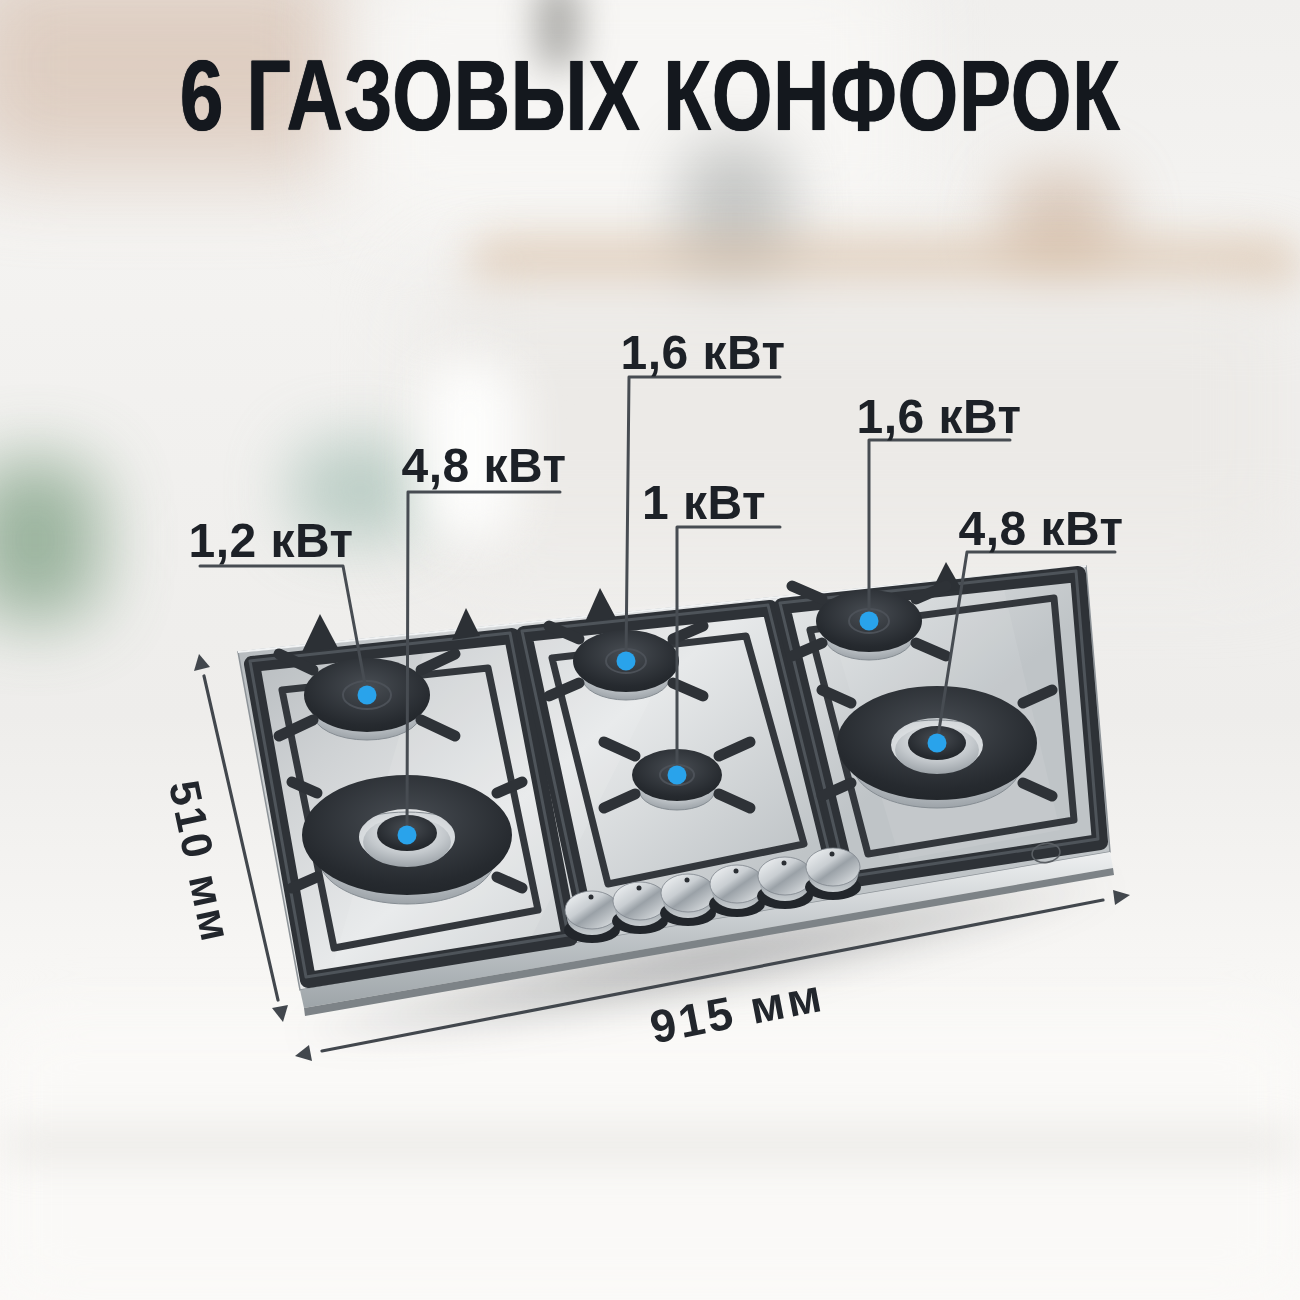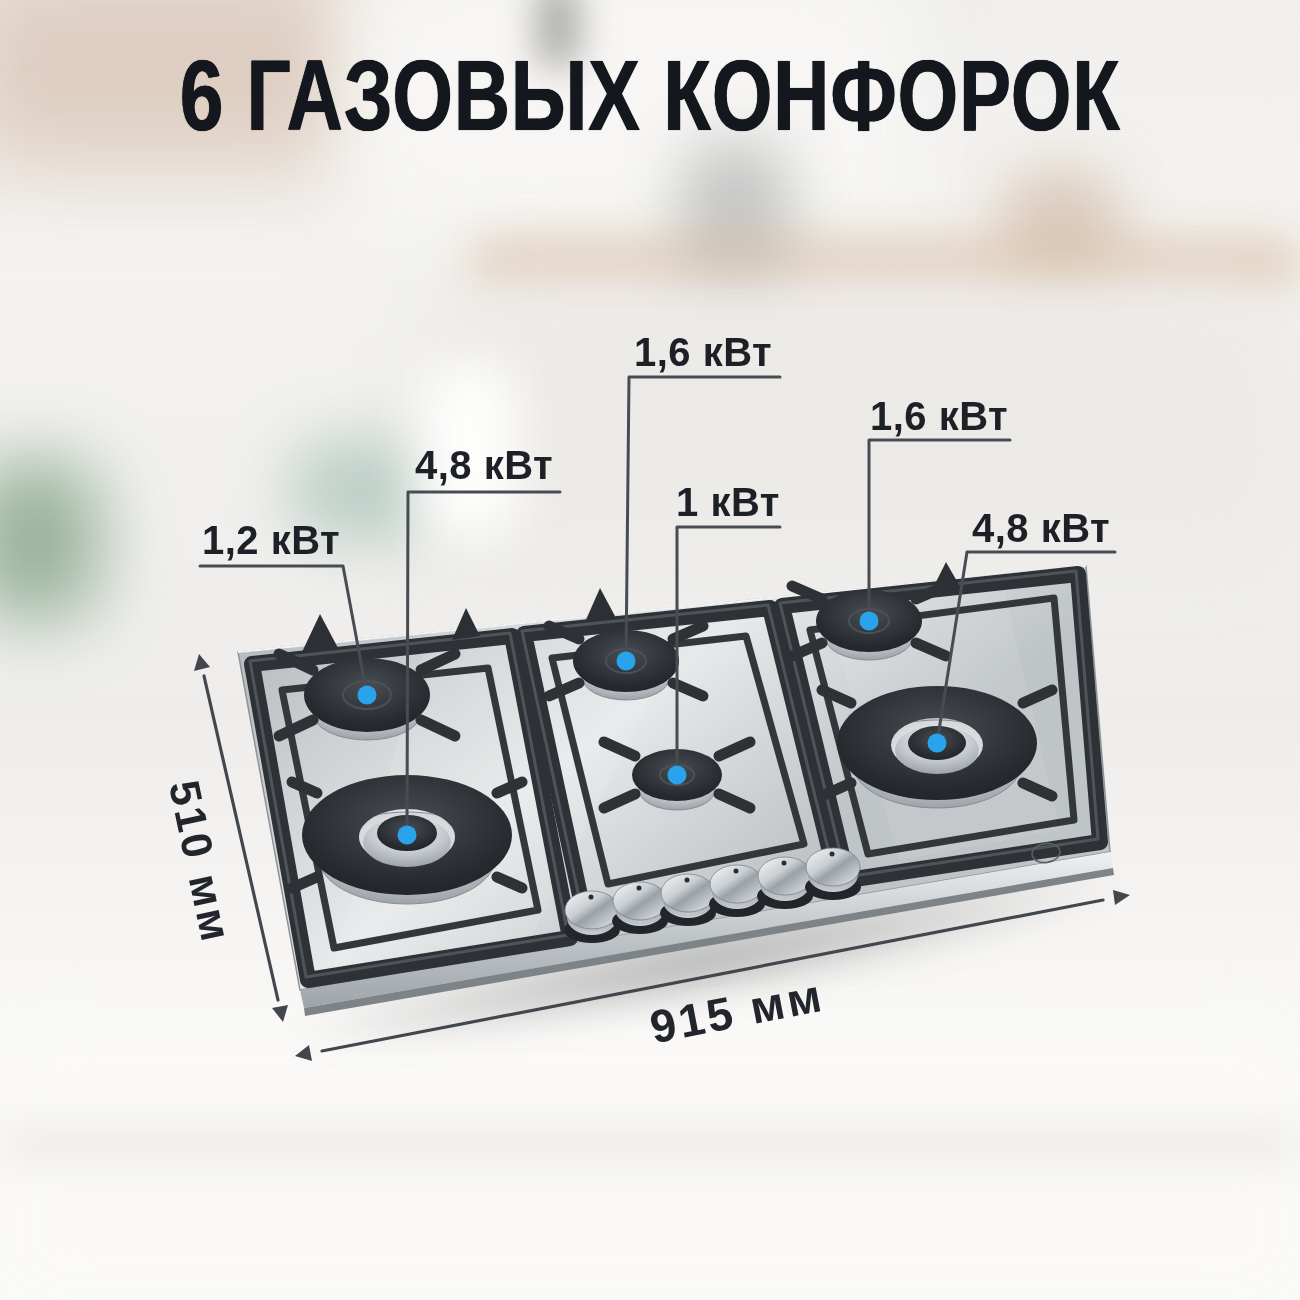--- a/index.html
+++ b/index.html
@@ -1,21 +1,21 @@
 <!DOCTYPE html>
 <html><head>
 <meta charset="utf-8">
 <style>
   html,body{margin:0;padding:0;background:#ffffff;}
   .stage{position:relative;width:1300px;height:1300px;overflow:hidden;
          background:linear-gradient(180deg,#f0efed 0%,#f4f3f1 18%,#eeedeb 55%,#f9f8f6 78%,#fbfaf8 100%);
          font-family:"Liberation Sans","DejaVu Sans",sans-serif;text-align:right;}
   .blob{position:absolute;border-radius:40px;}
   .label{position:absolute;transform:translate(-50%,-50%);color:#1d2127;font-weight:700;
-         font-size:40px;letter-spacing:.5px;white-space:nowrap;z-index:6;}
+         font-size:48px;letter-spacing:.5px;white-space:nowrap;z-index:6;}
   .title{position:absolute;left:50%;top:95px;transform:translate(-50%,-50%) scaleX(.78);
          color:#14181e;font-weight:700;font-size:100px;letter-spacing:1px;white-space:nowrap;
          text-shadow:0 0 1px #14181e,1px 0 0 #14181e;z-index:6;}
   .dim{position:absolute;color:#22262c;font-weight:700;white-space:nowrap;z-index:6;}
   .dim-depth{left:200px;top:862px;font-size:43px;letter-spacing:3px;
          transform:translate(-50%,-50%) rotate(78deg);}
   .dim-width{left:737px;top:1011px;font-size:46px;letter-spacing:3px;
          transform:translate(-50%,-50%) rotate(-11deg);}
   .shadow{position:absolute;left:285px;top:920px;width:840px;height:80px;z-index:2;
          transform:rotate(-10.5deg);filter:blur(16px);
@@ -250,20 +250,20 @@
       <polygon stroke="none" points="295,1056 312,1061 309,1045"></polygon>
       <polygon stroke="none" points="1130,895 1115,905 1113,890"></polygon>
     </g>
   </svg>
 
   <div class="title">6 ГАЗОВЫХ КОНФОРОК</div>
 
   <div class="label" style="left:271px;top:540px;">1,2 кВт</div>
   <div class="label" style="left:484px;top:465px;">4,8 кВт</div>
   <div class="label" style="left:703px;top:352px;">1,6 кВт</div>
-  <div class="label" style="left:728px;top:502px;">1 кВт</div>
+  <div class="label" style="left:704px;top:502px;">1 кВт</div>
   <div class="label" style="left:939px;top:416px;">1,6 кВт</div>
   <div class="label" style="left:1041px;top:528px;">4,8 кВт</div>
 
   <div class="dim dim-depth">510 мм</div>
   <div class="dim dim-width">915 мм</div>
 
 </div>
 
 </body></html>

